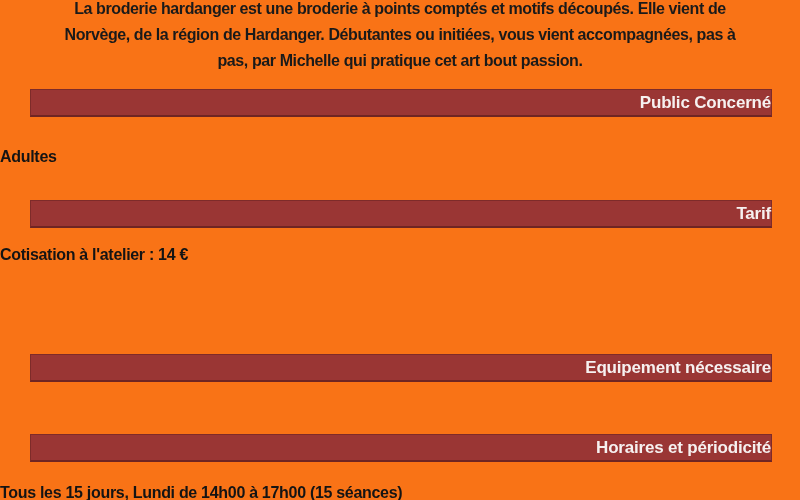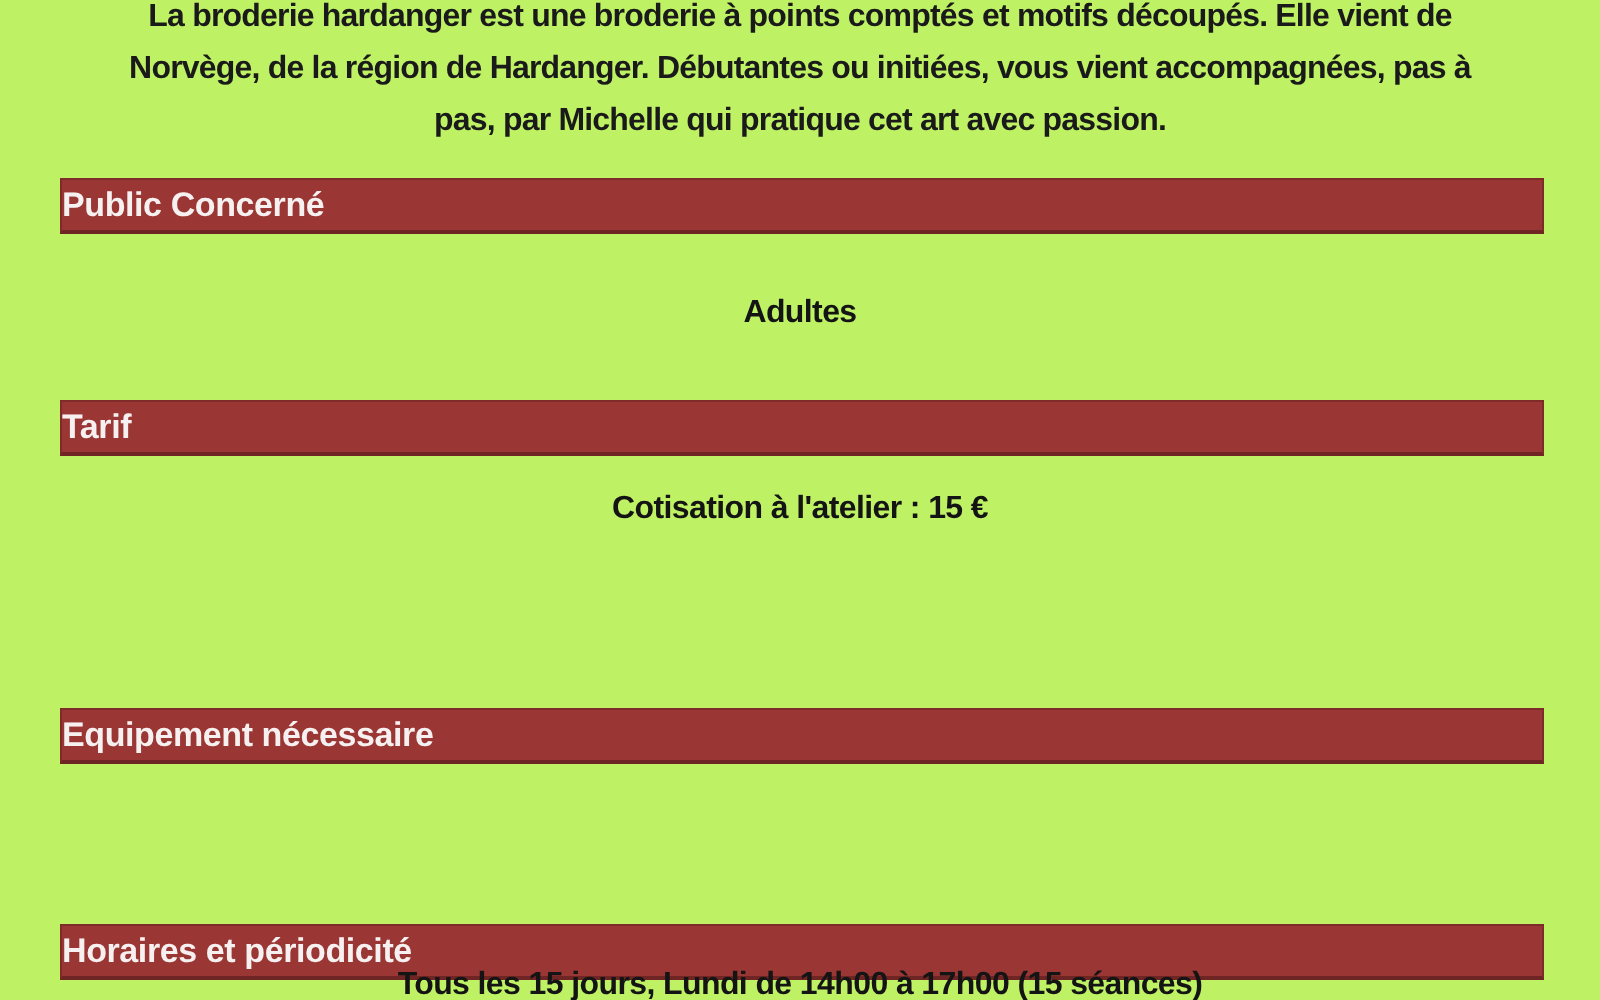--- a/index.html
+++ b/index.html
@@ -5,21 +5,21 @@
   html, body {
     margin: 0;
     padding: 0;
     background: #ffffff;
   }
   .page {
     position: relative;
     width: 800px;
     height: 500px;
     overflow: hidden;
-    background: #bef264;
+    background: #f97316;
     font-family: "Liberation Sans", "DejaVu Sans", sans-serif;
     font-weight: 700;
     color: #1a1a1a;
   }
   .intro {
     position: absolute;
     top: -4px;
     left: 0;
     width: 800px;
     text-align: center;
@@ -29,68 +29,67 @@
   }
   .banner {
     position: absolute;
     left: 30px;
     width: 742px;
     height: 28px;
     box-sizing: border-box;
     background: #9a3634;
     border: 1px solid #7e2b29;
     border-bottom: 2px solid #6f2523;
-    text-align: left;
+    text-align: right;
     font-size: 17px;
     line-height: 25px;
     letter-spacing: -0.2px;
     color: #f6f1f0;
   }
   .body-lines {
     position: absolute;
     left: 0;
     width: 800px;
-    text-align: center;
     font-size: 16px;
     line-height: 22px;
     letter-spacing: -0.3px;
     color: #141414;
   }
   .banner-public   { top: 89px; }
   .banner-tarif    { top: 200px; }
   .banner-equip    { top: 310px; margin-top: 44px; }
-  .banner-horaires { top: 434px; margin-top: 28px; }
+  .banner-horaires { top: 434px; }
   .lines-public    { top: 146px; }
   .lines-tarif     { top: 244px; }
   .lines-equip     { top: 350px; }
   .lines-horaires  { top: 482px; }
 </style>
 </head>
 <body>
 
 <div class="page">
 
   <div class="intro">
     <div>La broderie hardanger est une broderie à points comptés et motifs découpés. Elle vient de</div>
     <div>Norvège, de la région de Hardanger. Débutantes ou initiées, vous vient accompagnées, pas à</div>
-    <div>pas, par Michelle qui pratique cet art avec passion.</div>
+    <div>pas, par Michelle qui pratique cet art bout passion.</div>
   </div>
 
   <div class="banner banner-public">
     <span>Public Concerné</span>
   </div>
   <div class="body-lines lines-public">
     <div>Adultes</div>
   </div>
 
   <div class="banner banner-tarif">
     <span>Tarif</span>
   </div>
   <div class="body-lines lines-tarif">
-    <div>Cotisation à l'atelier : 15 €</div>
+    <div>Cotisation à l'atelier : 14 €</div>
   </div>
 
   <div class="banner banner-equip">
     <span>Equipement nécessaire</span>
   </div>
   <div class="body-lines lines-equip">
   </div>
 
   <div class="banner banner-horaires">
     <span>Horaires et périodicité</span>

